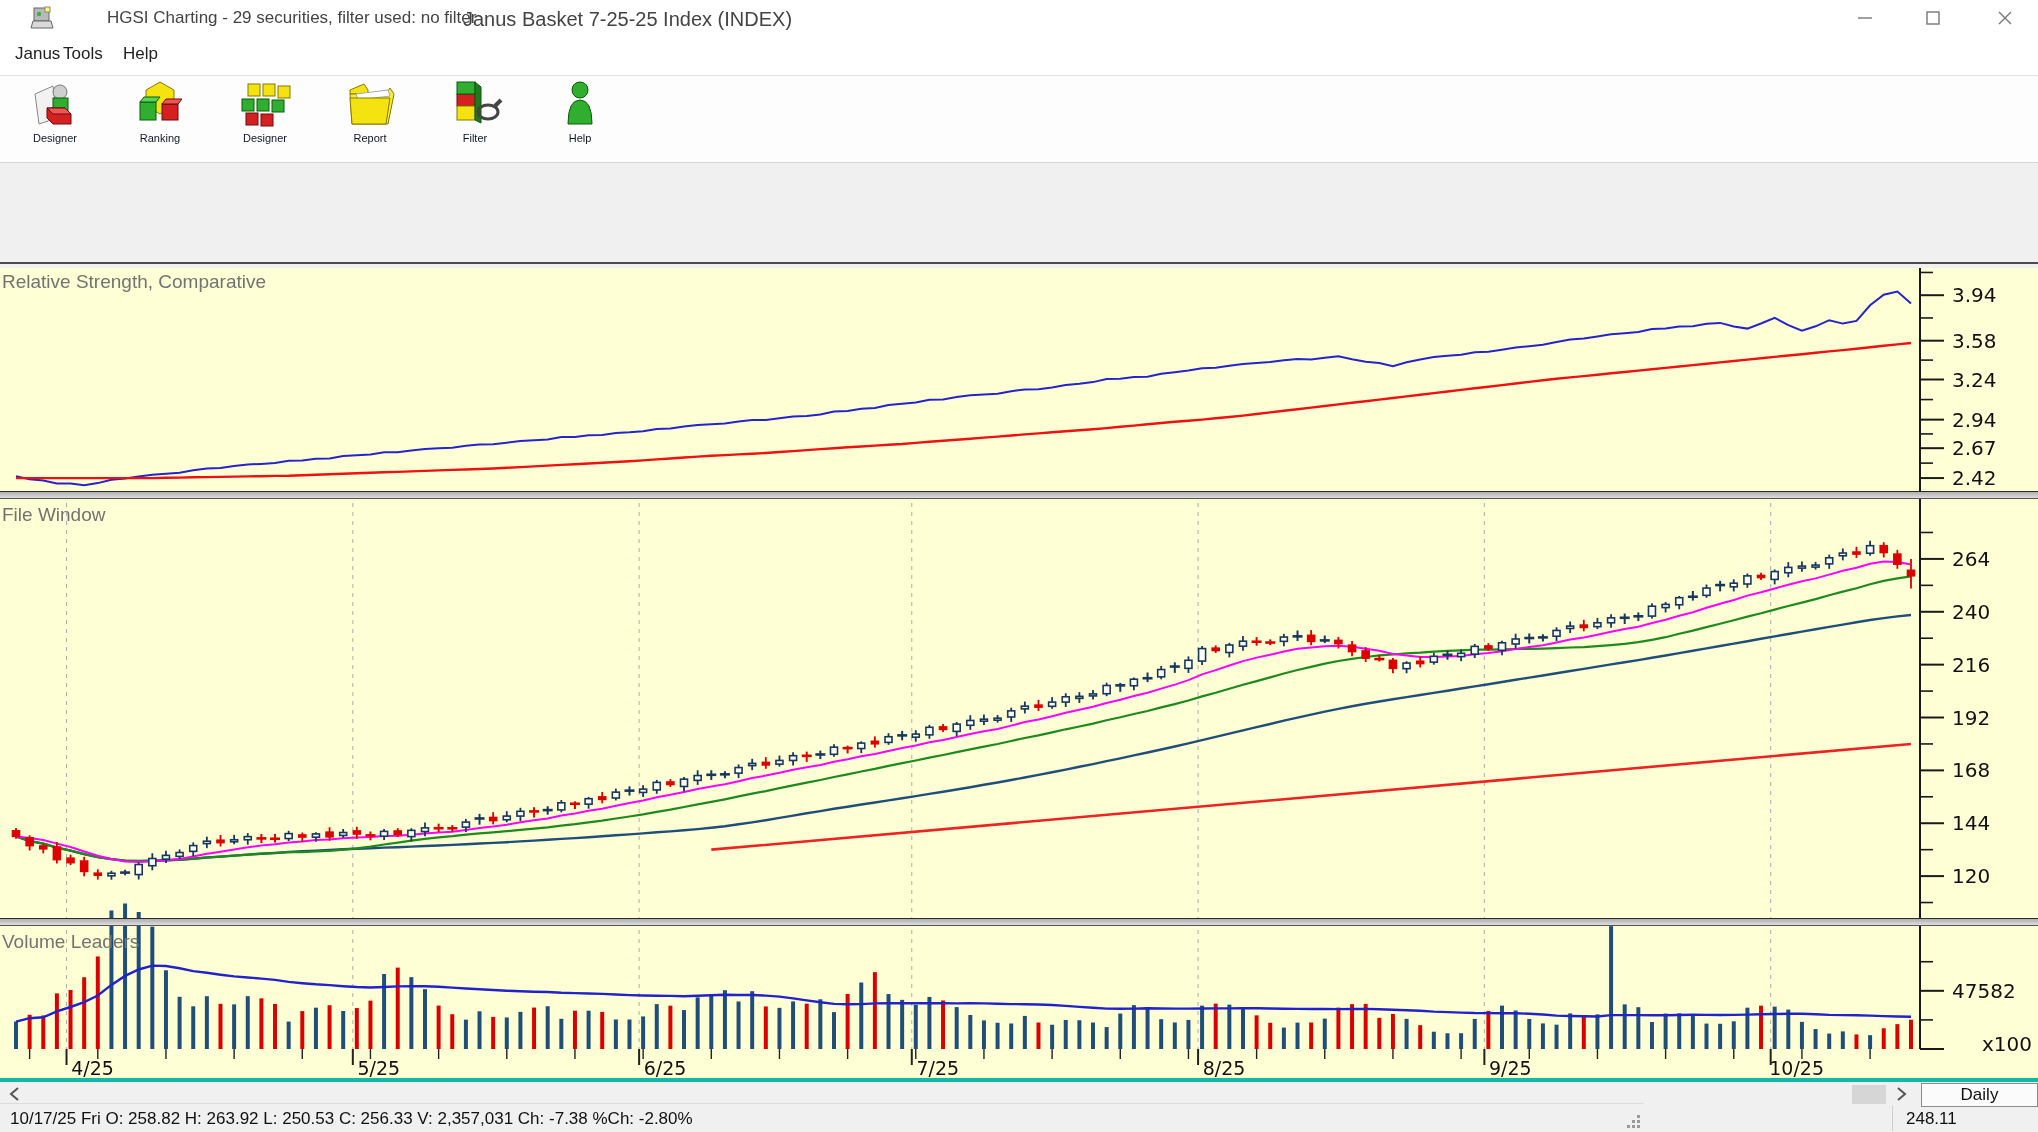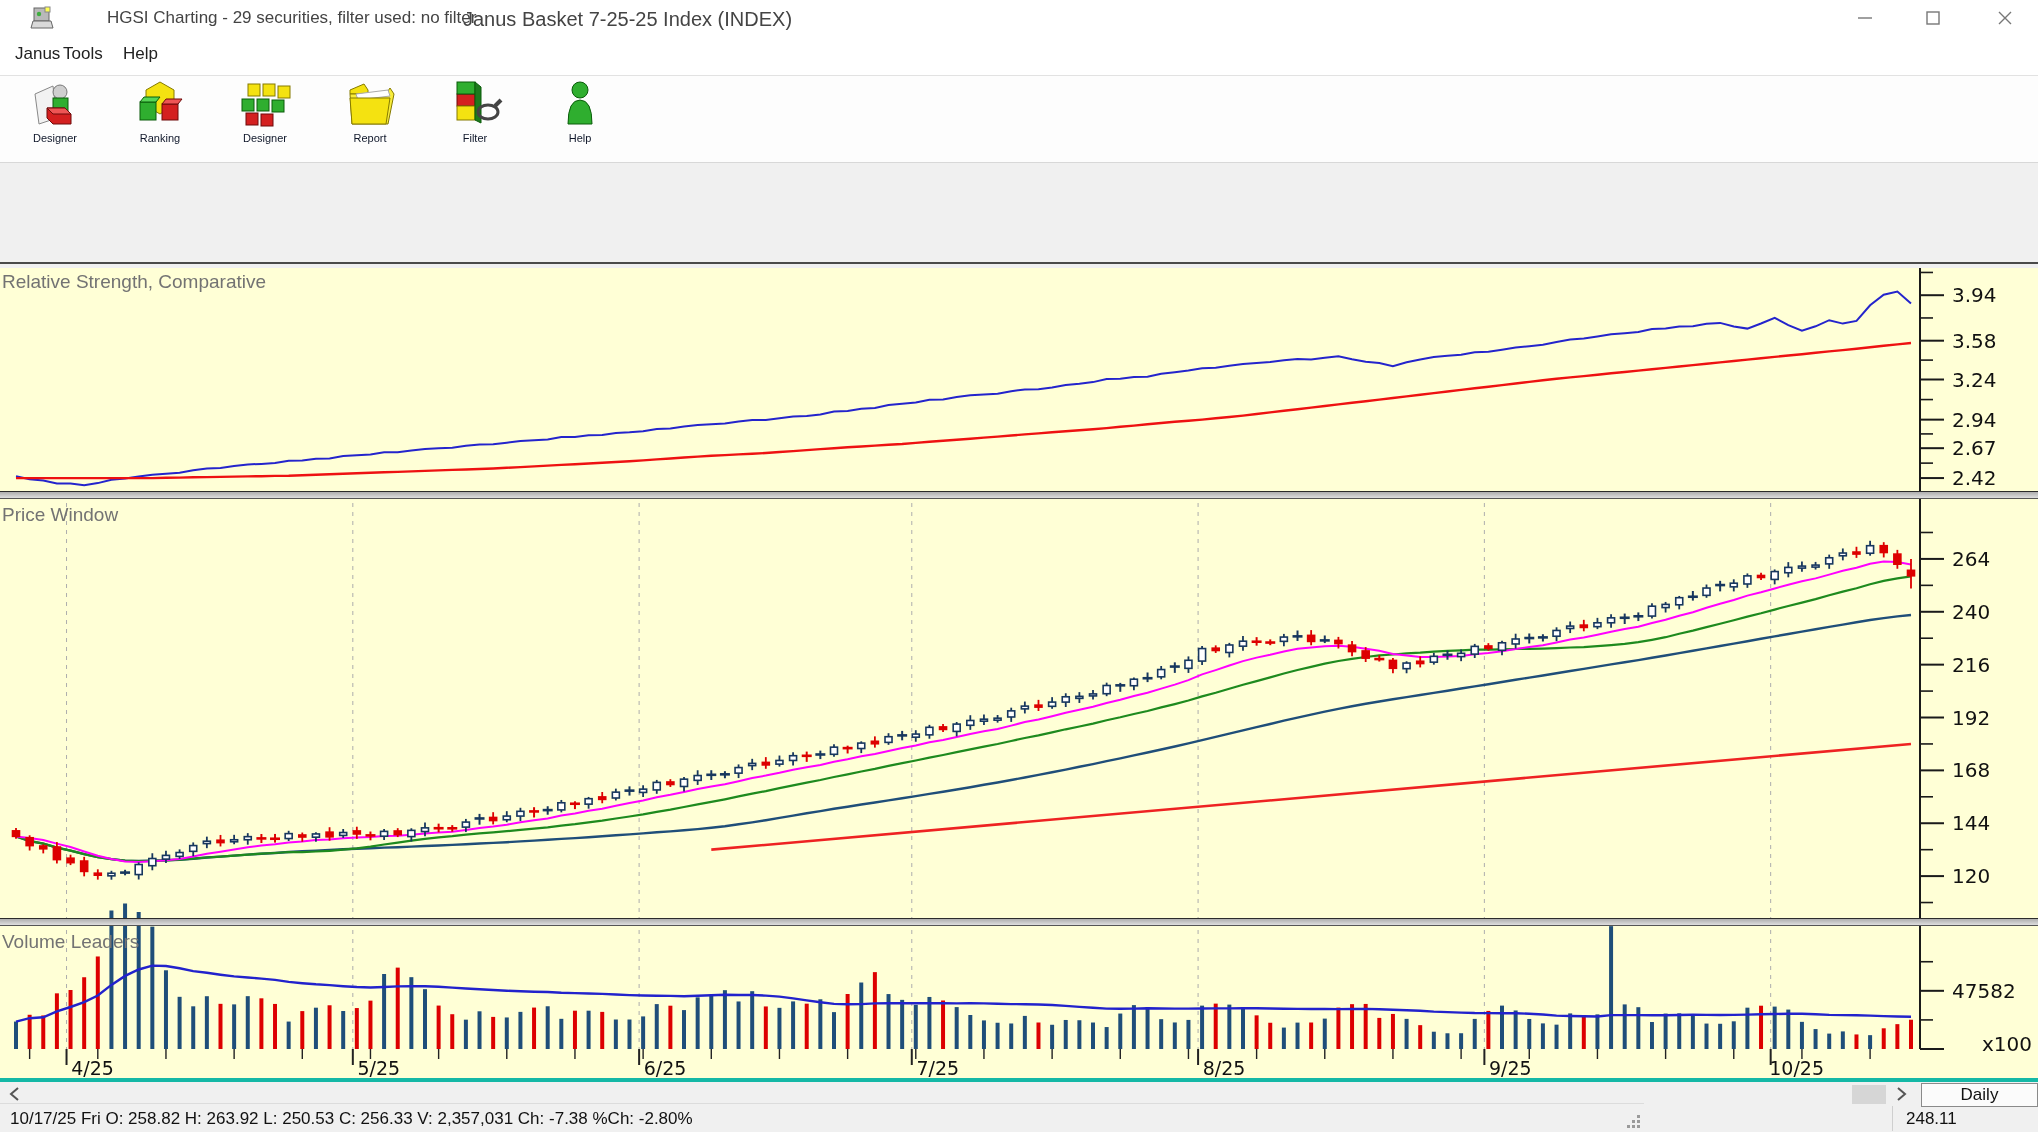--- a/index.html
+++ b/index.html
@@ -838,21 +838,21 @@
         </g>
         <text x="92.53237410071942" y="811" fill="#111" font-size="19" text-anchor="middle" class="chartfont">4/25</text>
         <text x="378.8273381294964" y="811" fill="#111" font-size="19" text-anchor="middle" class="chartfont">5/25</text>
         <text x="665.1223021582733" y="811" fill="#111" font-size="19" text-anchor="middle" class="chartfont">6/25</text>
         <text x="937.7841726618705" y="811" fill="#111" font-size="19" text-anchor="middle" class="chartfont">7/25</text>
         <text x="1224.0791366906474" y="811" fill="#111" font-size="19" text-anchor="middle" class="chartfont">8/25</text>
         <text x="1510.3741007194244" y="811" fill="#111" font-size="19" text-anchor="middle" class="chartfont">9/25</text>
         <text x="1796.6690647482014" y="811" fill="#111" font-size="19" text-anchor="middle" class="chartfont">10/25</text>
       </svg>
     <div class="panel-title" style="top:7px">Relative Strength, Comparative</div>
-    <div class="panel-title" style="top:240px">Price Window</div>
+    <div class="panel-title" style="top:240px">File Window</div>
     <div class="panel-title" style="top:667px">Volume Leaders</div>
     <div class="splitter" style="top:227px"></div>
     <div class="splitter" style="top:654px"></div>
   </div>
 
   <div class="scrollrow">
     <span class="iconbtn" style="left:2px;top:2px;width:24px;height:20px">
       <svg width="12" height="16">
           <polyline points="10,2 3,8 10,14" fill="none" stroke="#555" stroke-width="2"></polyline>
         </svg>

